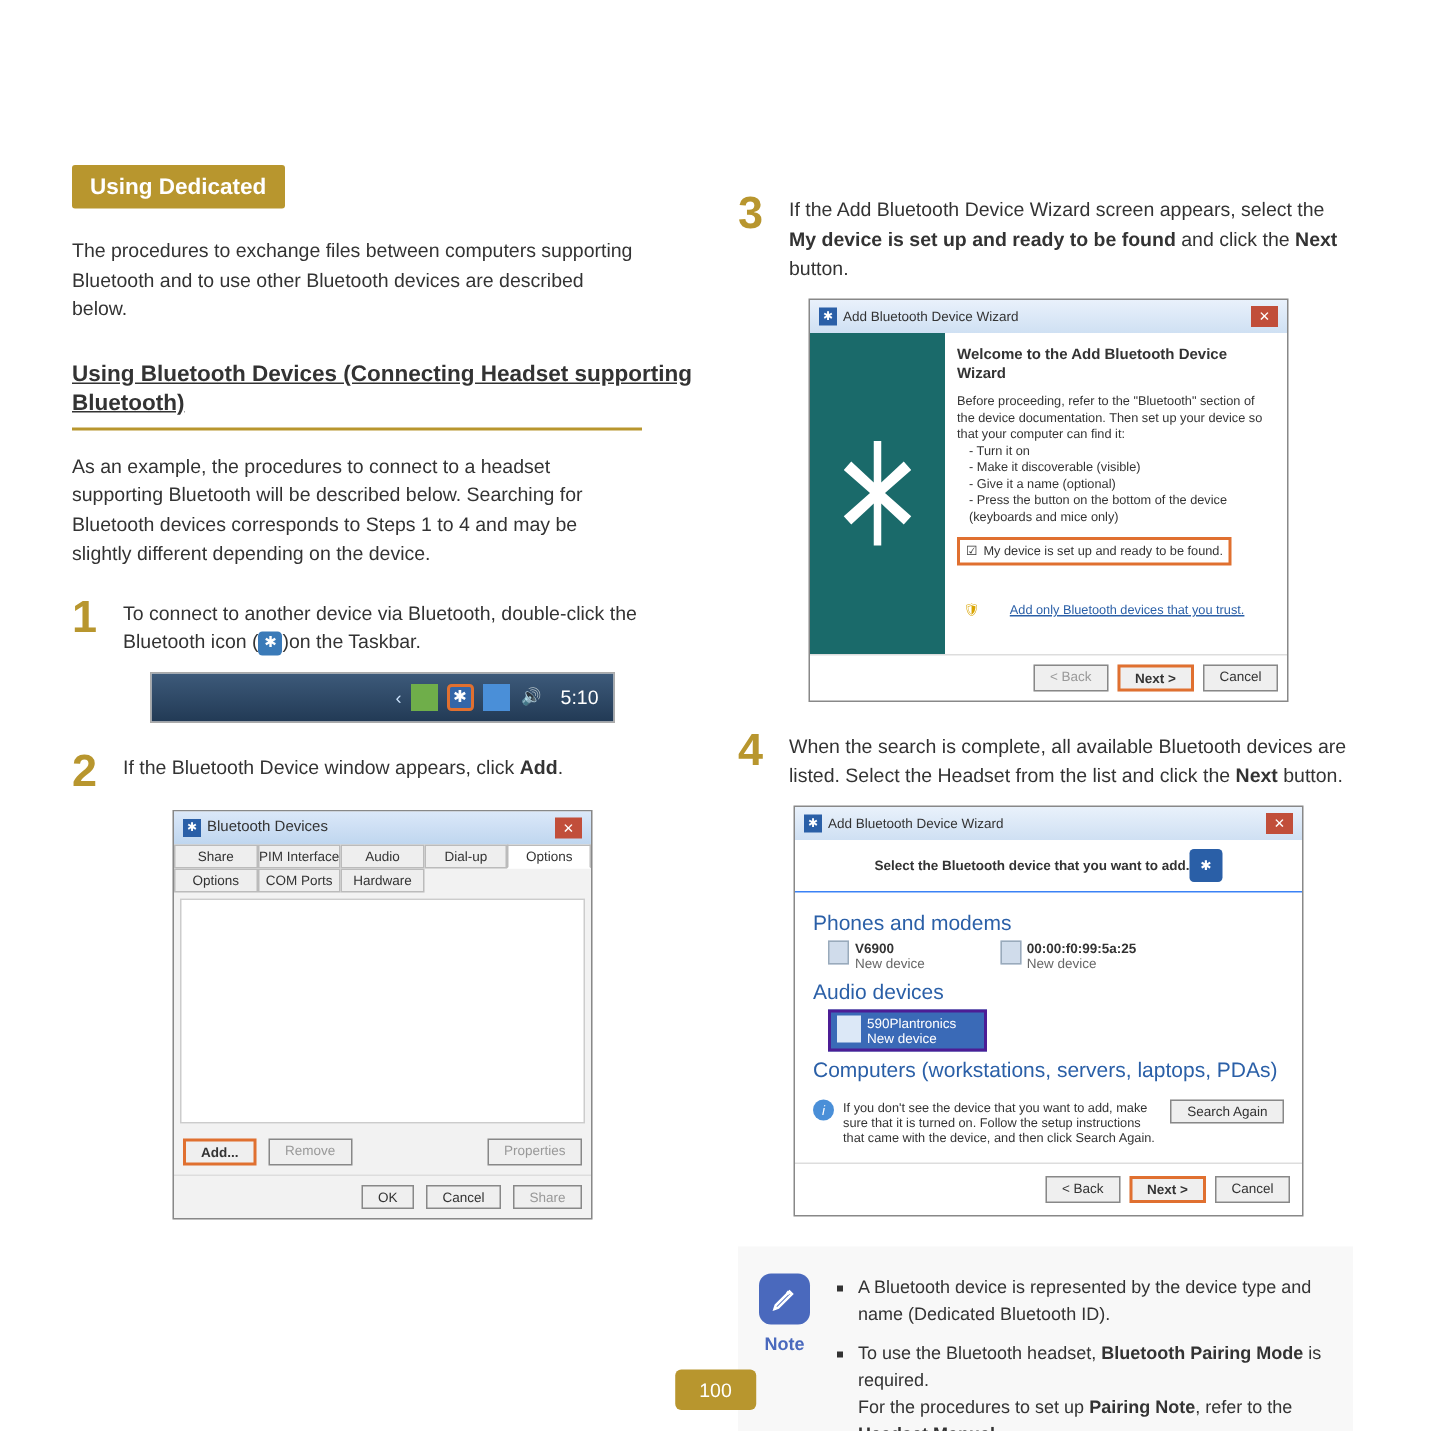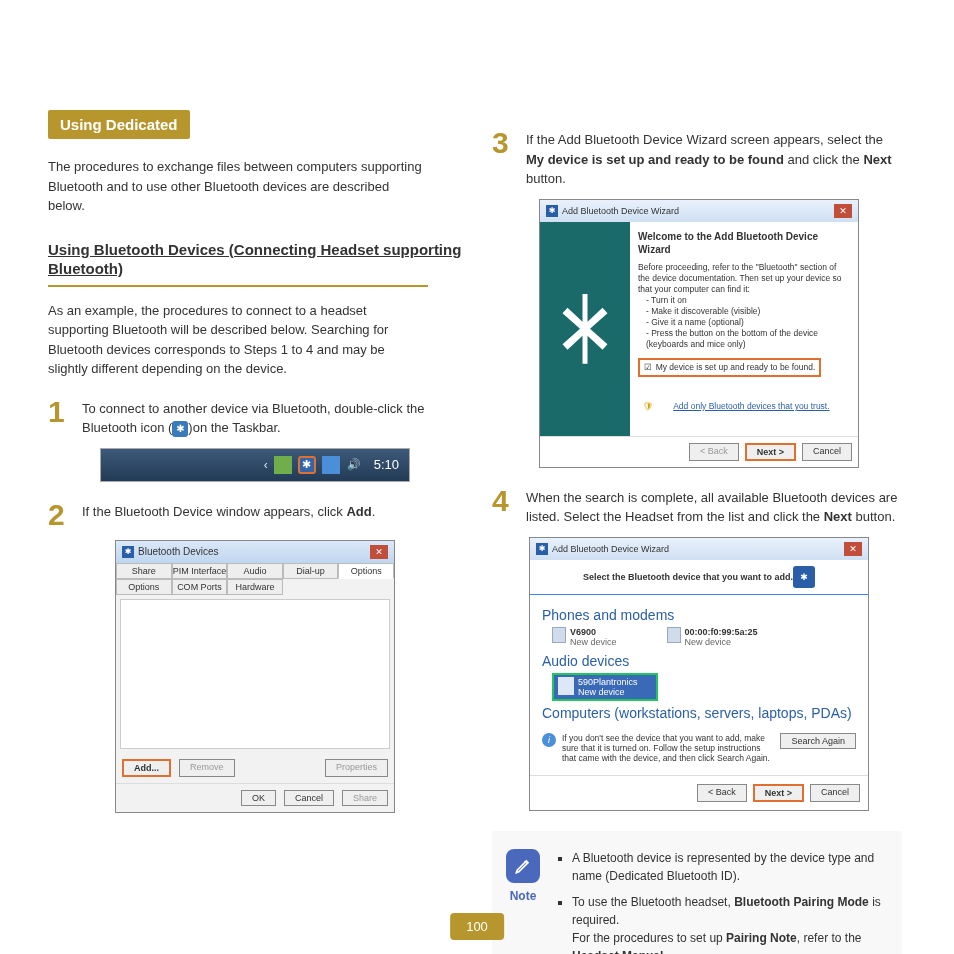--- a/index.html
+++ b/index.html
@@ -54,21 +54,21 @@
   .wizard2 .hdr .wz-x{margin-left:auto;width:18px;height:14px;background:#c14e3a;color:#fff;display:flex;align-items:center;justify-content:center;}
   .wizard2 .subhdr{padding:6px 10px;border-bottom:1px solid #3b82f6;display:flex;align-items:center;justify-content:center;}
   .wizard2 .bt-badge{width:22px;height:22px;background:#2a5fa7;border-radius:3px;display:flex;align-items:center;justify-content:center;color:#fff;}
   .wizard2 .content{padding:8px 12px;}
   .wizard2 .cat{color:#2a5fa7;font-size:14px;margin:4px 0;}
   .wizard2 .dev-row{display:flex;gap:50px;margin:2px 0 6px 10px;}
   .wizard2 .dev{display:flex;gap:4px;align-items:flex-start;}
   .wizard2 .dev .ico{width:14px;height:16px;background:#d0dceb;border:1px solid #9ab;}
   .wizard2 .dev .nm{font-weight:bold;}
   .wizard2 .dev .sub{color:#666;}
-  .wizard2 .sel{background:#3a6ab7;color:#fff;border:2px solid #22c55e;display:inline-flex;padding:2px 18px 2px 4px;gap:4px;align-items:flex-start;margin-left:10px;}
+  .wizard2 .sel{background:#3a6ab7;color:#fff;border:2px solid #4c1d95;display:inline-flex;padding:2px 18px 2px 4px;gap:4px;align-items:flex-start;margin-left:10px;}
   .wizard2 .sel .ico{width:16px;height:18px;background:#dce8f7;}
   .wizard2 .infobar{display:flex;align-items:flex-start;gap:6px;margin-top:8px;padding:4px 0;font-size:8.5px;}
   .wizard2 .infobar .i{width:14px;height:14px;border-radius:50%;background:#4a8fd8;color:#fff;display:flex;align-items:center;justify-content:center;font-style:italic;font-size:9px;flex-shrink:0;}
   .wizard2 .footer{display:flex;justify-content:flex-end;gap:6px;padding:8px;border-top:1px solid #ddd;}
   
   .note-box { margin-top:20px; background:#f8f8f8; padding:18px 14px; display:flex; gap:16px; max-width:410px;}
   .note-col { display:flex; flex-direction:column; align-items:center; gap:6px; flex-shrink:0;}
   .note-icon { width:34px;height:34px;background:#4a69bd;border-radius:8px;display:flex;align-items:center;justify-content:center;}
   .note-icon svg{width:20px;height:20px;stroke:#fff;fill:none;stroke-width:2;}
   .note-label { color:#4a69bd; font-weight:bold; font-size:12px;}

